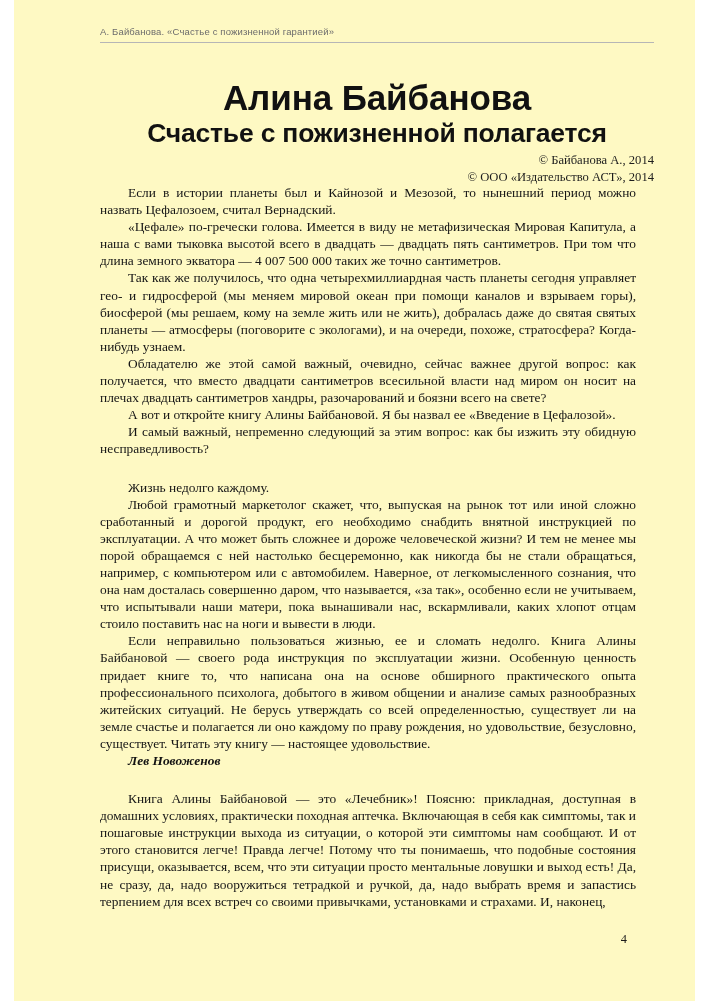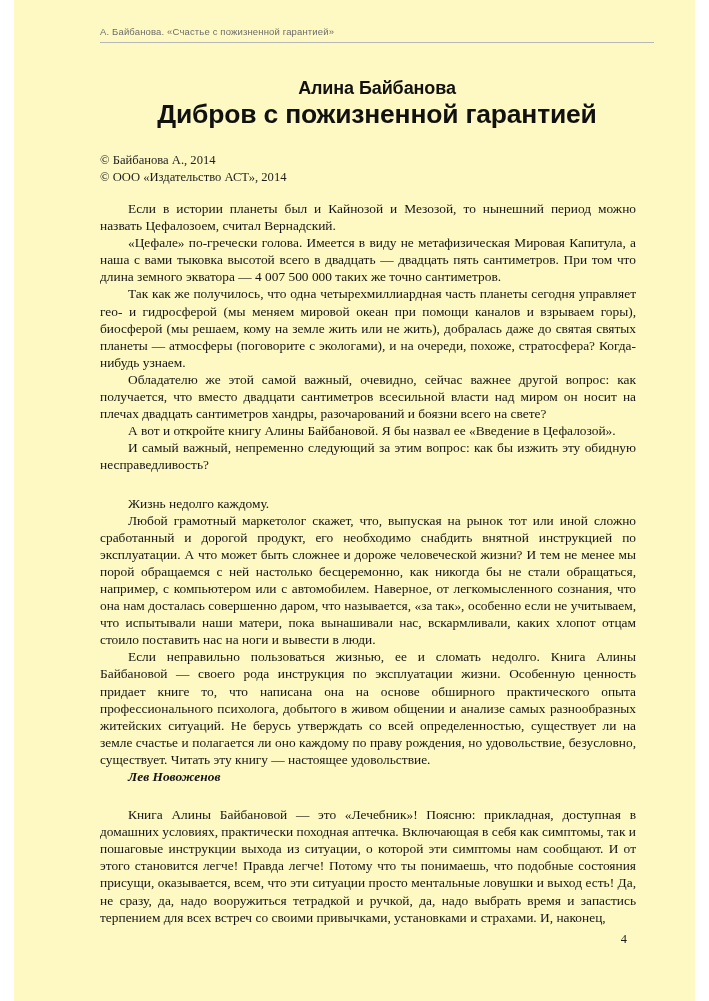--- a/index.html
+++ b/index.html
@@ -49,21 +49,21 @@
   .title-block {
     position: absolute;
     left: 86px;
     top: 78px;
     width: 554px;
     text-align: center;
   }
   .book-author {
     font-family: "Liberation Sans", "DejaVu Sans", sans-serif;
     font-weight: bold;
-    font-size: 18px;
+    font-size: 35px;
     line-height: 1.12;
     letter-spacing: -0.1px;
     color: #111111;
     display: block;
   }
   .book-title {
     font-family: "Liberation Sans", "DejaVu Sans", sans-serif;
     font-weight: bold;
     font-size: 26.5px;
     line-height: 1.16;
@@ -72,34 +72,34 @@
     display: block;
     margin-top: 1px;
   }
 
   
   .copyright-block {
     position: absolute;
     left: 86px;
     top: 152px;
     width: 554px;
-    text-align: left;
+    text-align: right;
   }
   .copyright-line {
     display: block;
     font-size: 12.6px;
     line-height: 1.33;
     color: #1d1d1d;
   }
 
   
   .text-column {
     position: absolute;
     left: 86px;
-    top: 200px;
+    top: 184px;
     width: 536px;
   }
   p.para {
     margin: 0;
     font-size: 13.4px;
     line-height: 17.1px;
     text-align: justify;
     text-indent: 28px;
     color: #151515;
     hyphens: manual;
@@ -132,21 +132,21 @@
 
 <div class="page">
 
   <div class="running-header">
     <span class="rh-text">А.  Байбанова.  «Счастье с пожизненной гарантией»</span>
     <span class="rh-rule"></span>
   </div>
 
   <div class="title-block">
     <span class="book-author">Алина Байбанова</span>
-    <span class="book-title">Дибров с пожизненной гарантией</span>
+    <span class="book-title">Счастье с пожизненной полагается</span>
   </div>
 
   <div class="copyright-block">
     <span class="copyright-line">© Байбанова А., 2014</span>
     <span class="copyright-line">© ООО «Издательство АСТ», 2014</span>
   </div>
 
   <div class="text-column">
     <p class="para">Если в истории планеты был и Кайнозой и Мезозой, то нынешний период можно назвать Цефалозоем, считал Вернадский.</p>
     <p class="para">«Цефале» по-гречески голова. Имеется в виду не метафизическая Мировая Капитула, а наша с вами тыковка высотой всего в двадцать — двадцать пять сантиметров. При том что длина земного экватора — 4 007 500 000 таких же точно сантиметров.</p>

